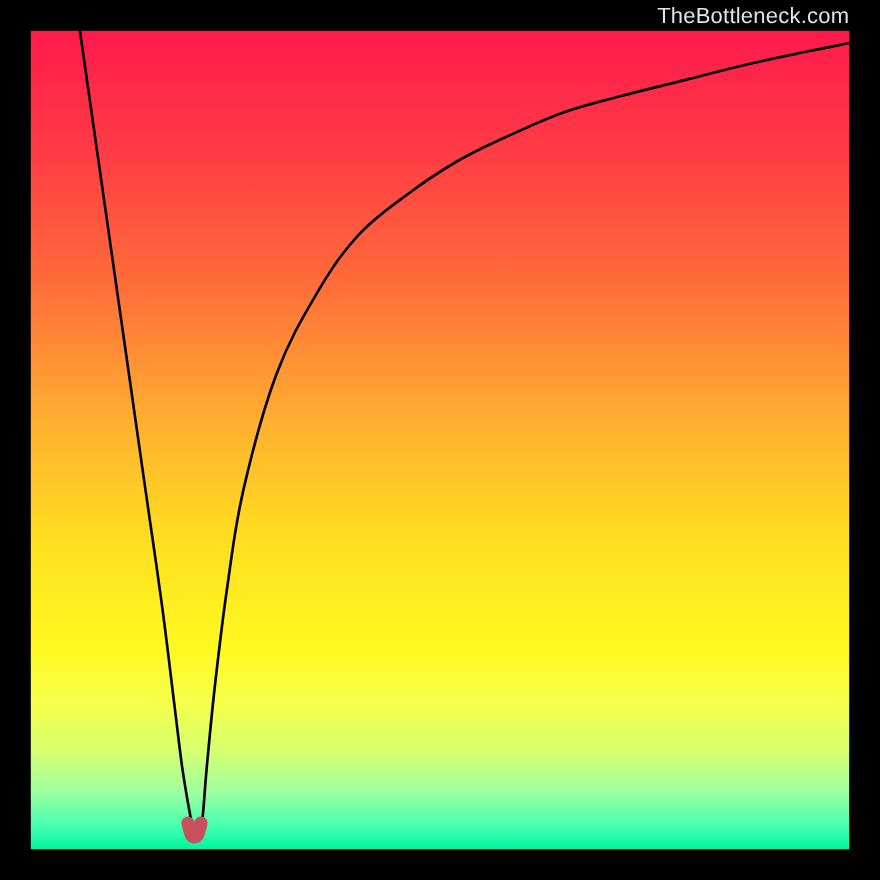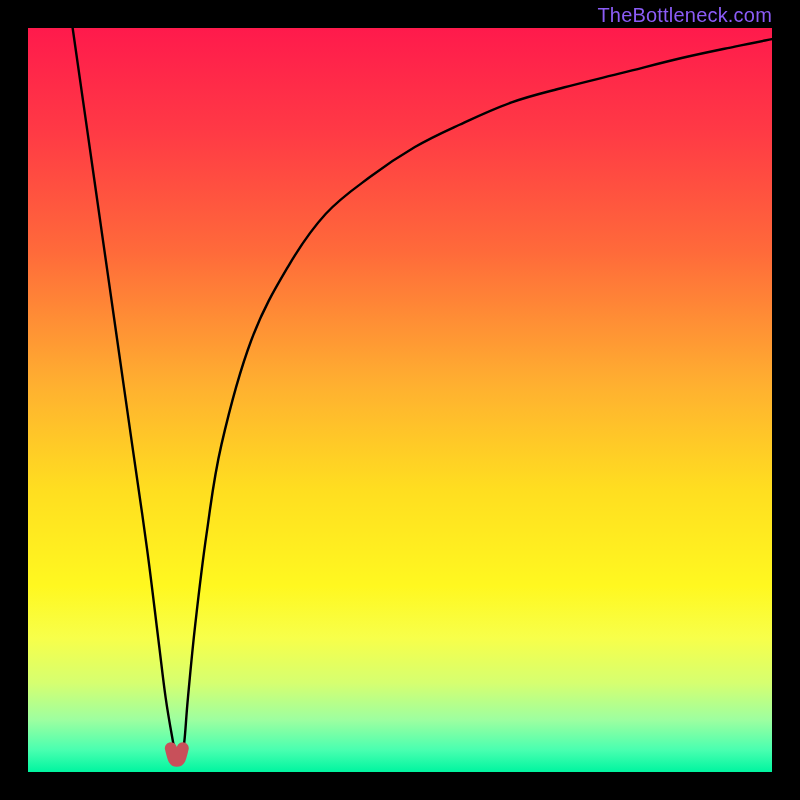--- a/index.html
+++ b/index.html
@@ -20,21 +20,21 @@
   .plot {
     position: absolute;
     box-sizing: border-box;
   }
   .gradient {
     position: absolute;
     left: 0; top: 0; right: 0; bottom: 0;
   }
   .watermark {
     position: absolute;
-    color: #8b5cf6;
+    color: #e5e5e5;
     font-size: 20px;
     font-weight: 500;
     letter-spacing: 0.2px;
   }
   svg.curve {
     position: absolute;
     left: 0; top: 0;
     overflow: visible;
   }
 </style>

